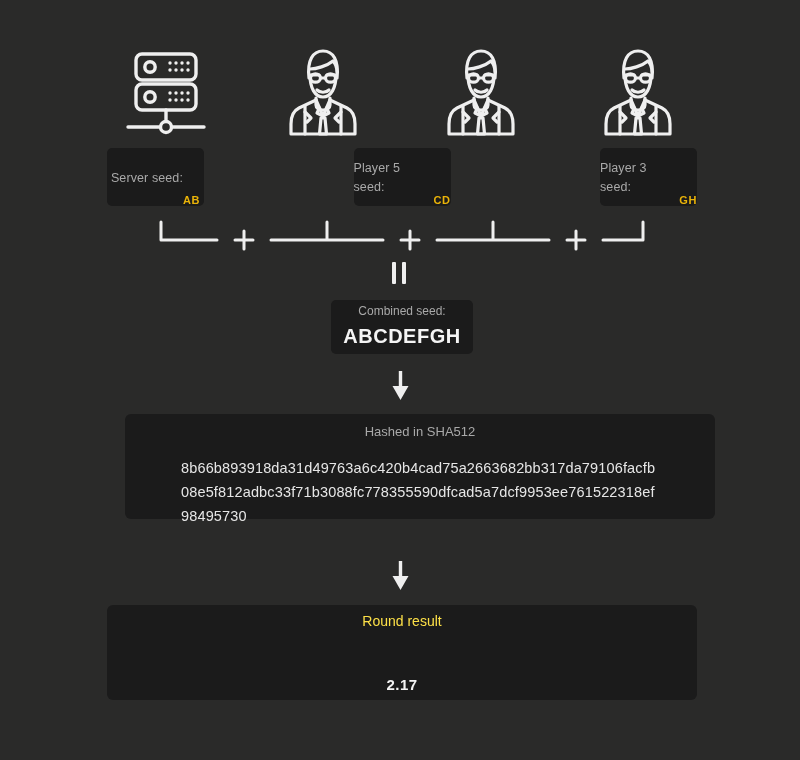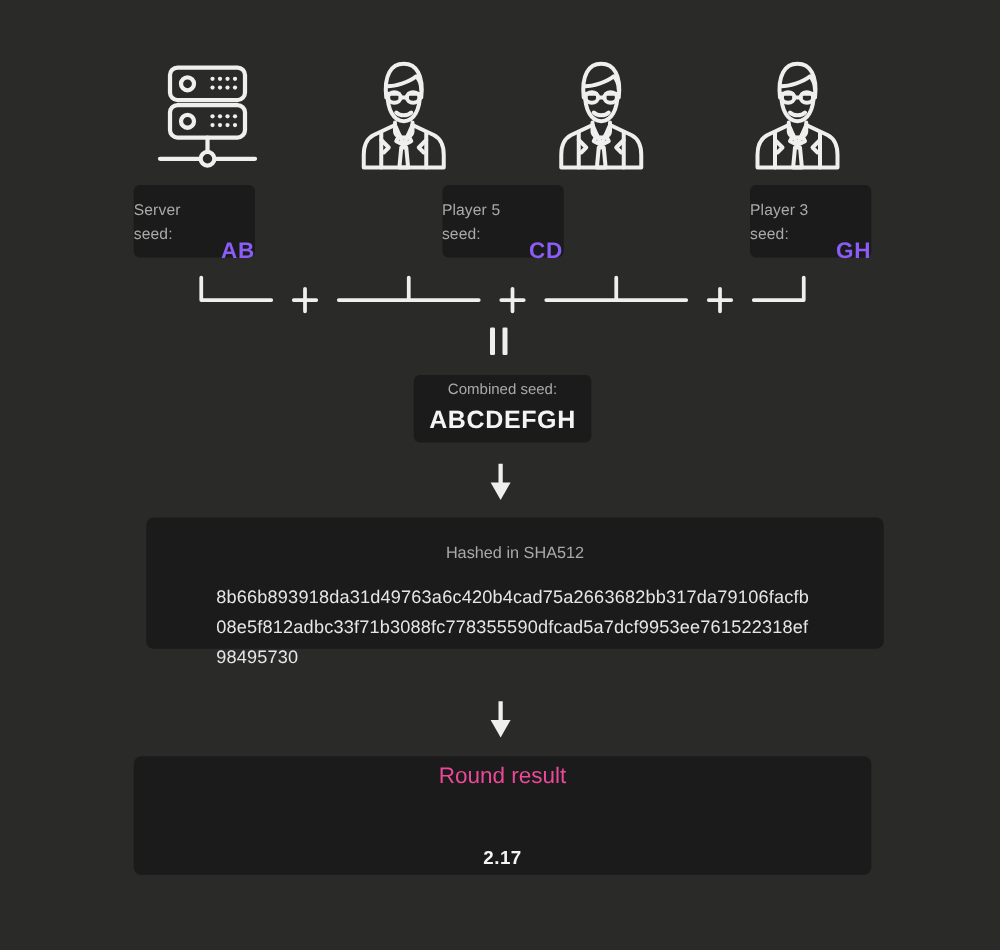--- a/index.html
+++ b/index.html
@@ -64,22 +64,22 @@
     box-sizing: border-box;
     padding-top: 2px;
   }
   .seed-label {
     font-size: 12.5px;
     color: #a9a9a9;
     letter-spacing: .1px;
     line-height: 1.5;
   }
   .seed-value {
-    font-size: 18px;
-    color: #8b5cf6;
+    font-size: 11px;
+    color: #eab308;
     font-weight: bold;
     letter-spacing: .6px;
     line-height: 1.5;
     margin-top: 44px;
   }
 
   
   .connector-row {
     position: absolute;
     left: 107px;
@@ -142,28 +142,28 @@
     width: 19px;
     height: 30px;
   }
   .arrow-1 { top: 371px; }
   .arrow-2 { top: 561px; }
   .arrow svg { display:block; }
 
   
   .hash-panel {
     position: absolute;
-    left: 117px;
+    left: 125px;
     top: 414px;
     width: 590px;
     height: 105px;
     background: #1b1b1b;
     border-radius: 6px;
     box-sizing: border-box;
-    padding: 20px 18px 0 18px;
+    padding: 10px 18px 0 18px;
   }
   .hash-title {
     text-align: center;
     font-size: 13px;
     color: #a9a9a9;
     margin-bottom: 17px;
   }
   .hash-lines {
     font-size: 14.5px;
     color: #e6e6e6;
@@ -182,22 +182,22 @@
     width: 590px;
     height: 95px;
     background: #1b1b1b;
     border-radius: 6px;
     display: flex;
     flex-direction: column;
     align-items: center;
     justify-content: center;
   }
   .result-label {
-    font-size: 18px;
-    color: #ec4899;
+    font-size: 14px;
+    color: #fde047;
     margin-bottom: 23px;
   }
   .result-value {
     font-size: 15px;
     color: #f4f4f4;
     font-weight: bold;
     letter-spacing: .4px;
     margin-top: 24px;
   }
 </style>

